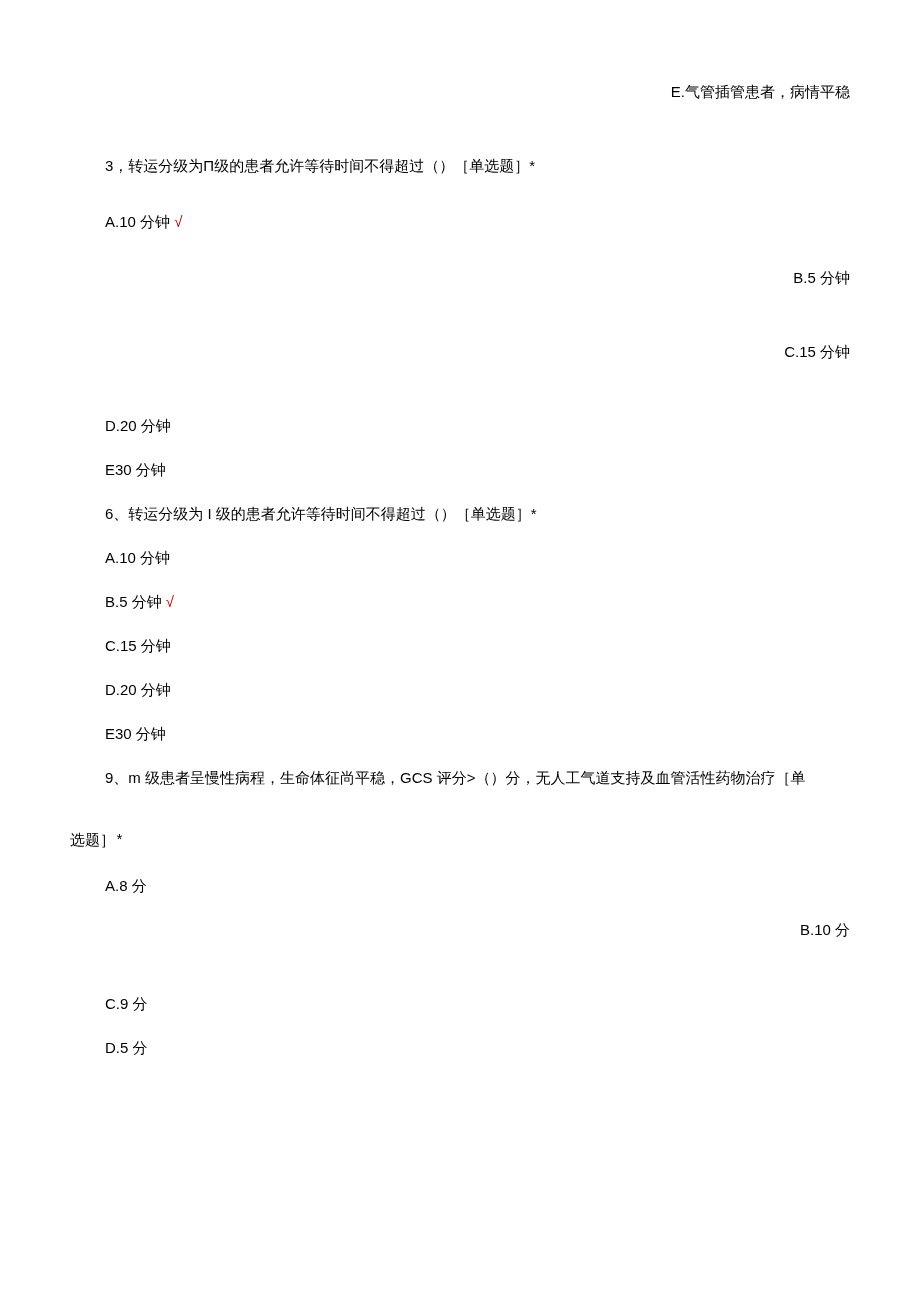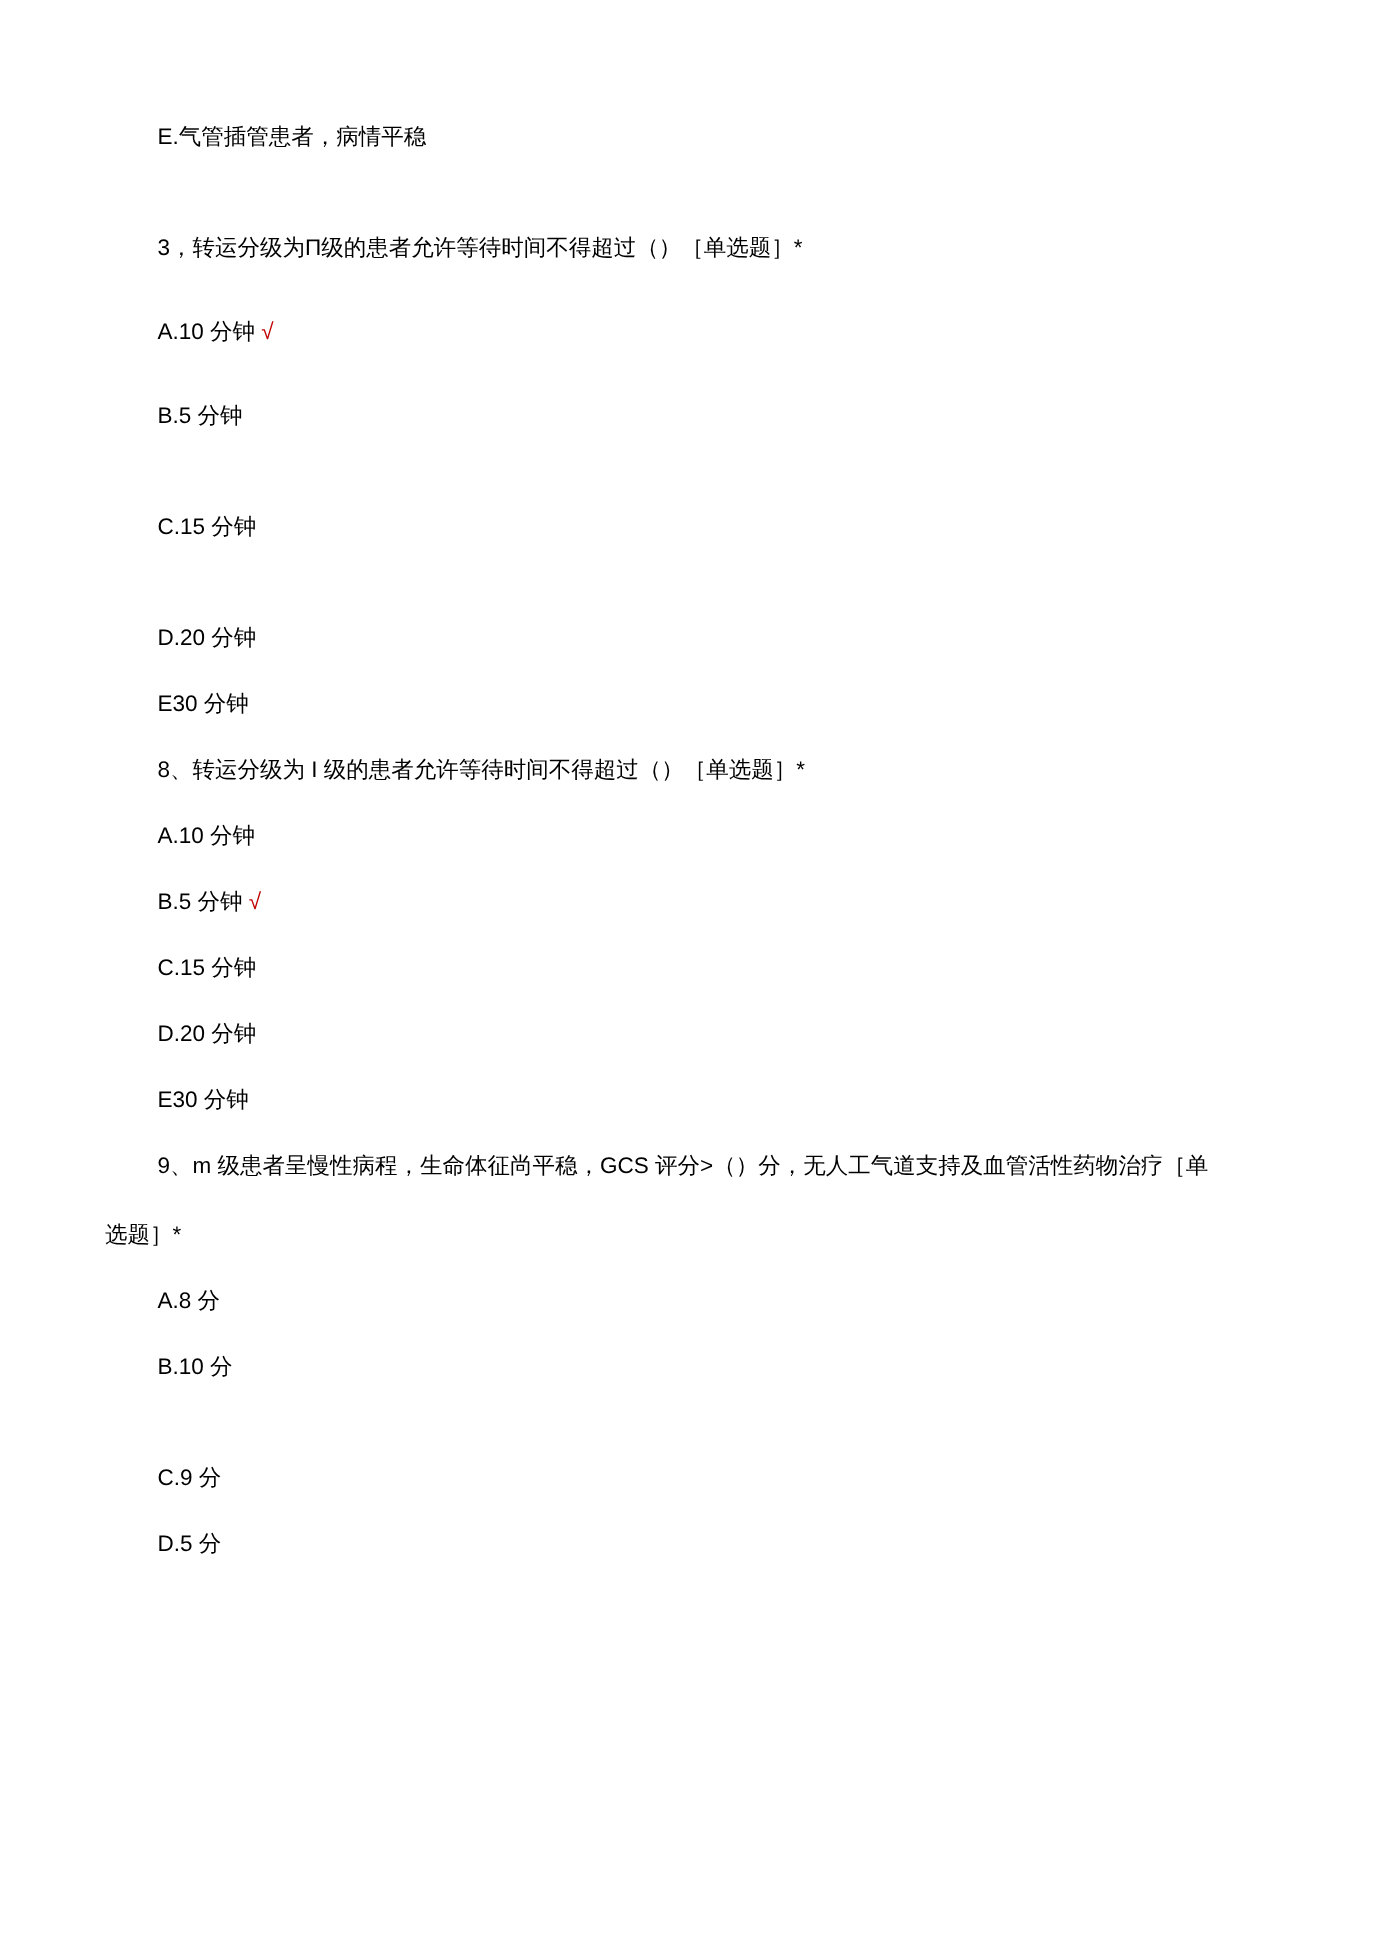--- a/index.html
+++ b/index.html
@@ -18,20 +18,21 @@
       line-height: 1.6;
     }
     .line {
       margin-bottom: 32px;
     }
     .line-tight {
       margin-bottom: 20px;
     }
     .line-gap {
       margin-bottom: 50px;
+      text-align: right;
     }
     .check {
       color: #c00000;
       font-weight: normal;
     }
     .indent-neg {
       margin-left: -35px;
     }
   </style>
 </head>
@@ -39,25 +40,25 @@
 
 <div class="line-gap"><span>E.气管插管患者，病情平稳</span></div>
 
 <div class="line"><span>3，转运分级为Π级的患者允许等待时间不得超过（）［单选题］*</span></div>
 <div class="line"><span>A.10 分钟 </span><span class="check">√</span></div>
 <div class="line-gap"><span>B.5 分钟</span></div>
 <div class="line-gap"><span>C.15 分钟</span></div>
 <div class="line-tight"><span>D.20 分钟</span></div>
 <div class="line-tight"><span>E30 分钟</span></div>
 
-<div class="line-tight"><span>8、转运分级为 I 级的患者允许等待时间不得超过（）［单选题］*</span></div>
+<div class="line-tight"><span>6、转运分级为 I 级的患者允许等待时间不得超过（）［单选题］*</span></div>
 <div class="line-tight"><span>A.10 分钟</span></div>
 <div class="line-tight"><span>B.5 分钟 </span><span class="check">√</span></div>
 <div class="line-tight"><span>C.15 分钟</span></div>
 <div class="line-tight"><span>D.20 分钟</span></div>
 <div class="line-tight"><span>E30 分钟</span></div>
 
 <div><span>9、m 级患者呈慢性病程，生命体征尚平稳，GCS 评分&gt;（）分，无人工气道支持及血管活性药物治疗［单</span></div>
-<div class="line-tight indent-neg" style="margin-top:22px;"><span>选题］*</span></div>
+<div class="line-tight indent-neg" style="margin-top:40px;font-family:Liberation Mono, monospace;"><span>选题］*</span></div>
 <div class="line-tight"><span>A.8 分</span></div>
 <div class="line-gap"><span>B.10 分</span></div>
 <div class="line-tight"><span>C.9 分</span></div>
 <div class="line-tight"><span>D.5 分</span></div>
 
 </body></html>

